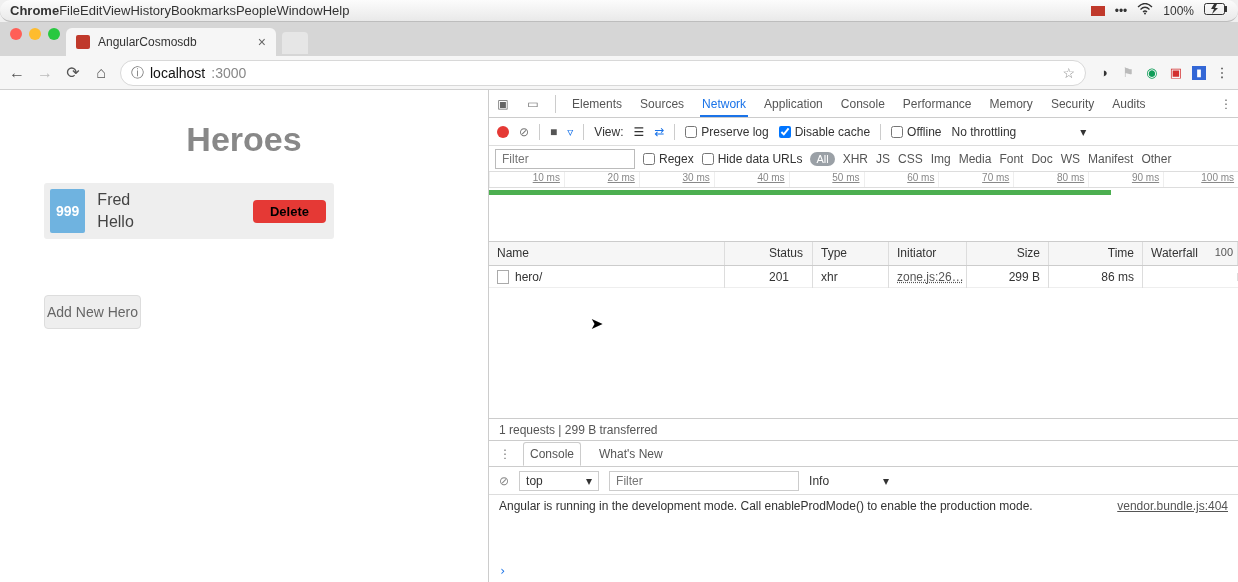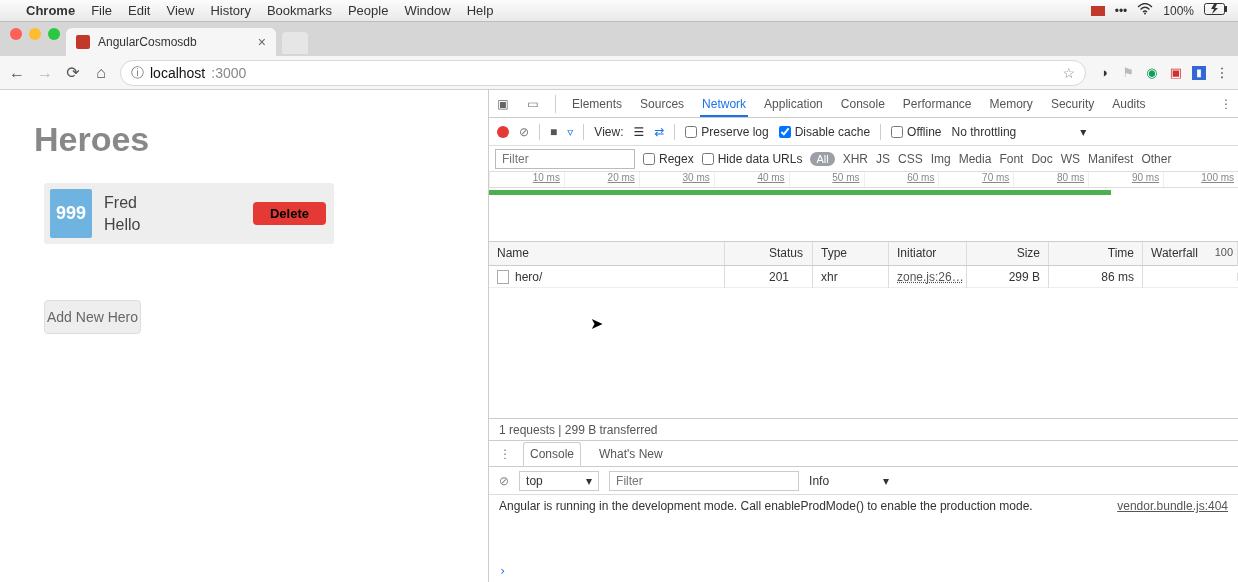--- a/index.html
+++ b/index.html
@@ -1,19 +1,19 @@
 <!DOCTYPE html>
 <html><head>
 <meta charset="utf-8">
 <style>
   * { box-sizing: border-box; margin: 0; padding: 0; font-family: -apple-system, "Helvetica Neue", Arial, sans-serif; }
   body { width: 1238px; height: 582px; background: #f0f0f0; overflow: hidden; font-size: 13px; color: #333; }
 
   
-  .menubar { height: 22px; background: linear-gradient(#fcfcfc,#e9e9e9); border-bottom: 1px solid #bdbdbd; display: flex; align-items: center; padding: 0 10px; gap: 16px; font-size: 13px; }
+  .menubar { height: 22px; background: linear-gradient(#fcfcfc,#e9e9e9); border-bottom: 1px solid #bdbdbd; display: flex; align-items: center; padding: 0 10px; font-size: 13px; border-radius: 11px; }
   .menubar .apple { font-size: 14px; }
   .menubar .app { font-weight: 600; }
   .menubar .right { margin-left: auto; display: flex; align-items: center; gap: 10px; font-size: 12px; }
   .mred { width:14px; height:10px; background:#c0392b; display:inline-block; }
 
   
   .tabstrip { height: 34px; background: #d6d6d6; display: flex; align-items: flex-end; padding: 0 6px; }
   .traffic { display: flex; gap: 7px; padding: 0 6px 10px 4px; align-self: center;}
   .tl { width: 12px; height: 12px; border-radius: 50%; }
   .tl.r{background:#ff5f57;} .tl.y{background:#febc2e;} .tl.g{background:#28c840;}
@@ -28,23 +28,23 @@
   .omnibox .secure { color:#777; font-size:13px; }
   .omnibox .host { color:#111; }
   .omnibox .port { color:#888; }
   .omnibox .star { margin-left:auto; color:#888; }
   .ext { display:flex; gap:8px; align-items:center; }
   .ext span { width:16px; height:16px; display:inline-flex; align-items:center; justify-content:center; font-size:13px; }
 
   
   .viewport { display:flex; height: calc(582px - 22px - 34px - 34px); background:#fff; }
   .page { width: 488px; padding: 30px 34px; background:#fff; }
-  .page h1 { font-size: 34px; font-weight:700; color:#888; margin-bottom: 24px;}
+  .page h1 { font-size: 34px; font-weight:700; color:#888; margin-bottom: 24px; text-align: center;}
   .hero-card { background:#eee; border-radius:3px; padding:6px 8px 6px 6px; display:flex; align-items:center; gap:12px; width: 290px; margin-left:10px;}
-  .hero-badge { background:#6fb3e0; color:#fff; font-weight:600; padding:14px 6px; font-size:18px; border-radius:2px; min-width:34px; text-align:center;}
+  .hero-badge { background:#6fb3e0; color:#fff; font-weight:600; padding:14px 6px; font-size:14px; border-radius:2px; min-width:34px; text-align:center;}
   .hero-text .name { font-size:16px; color:#444; }
   .hero-text .say { font-size:16px; color:#444; margin-top:4px;}
   .del { margin-left:auto; background:#e53935; color:#000000; border:none; border-radius:4px; padding:4px 17px; font-size:13px; font-weight:600;}
   .addbtn { margin-top:56px; background:#eee; color:#666; border:1px solid #ddd; border-radius:4px; padding:8px 2px; font-size:14px; margin-left:10px;}
 
   
   .devtools { flex:1; border-left:1px solid #ccc; background:#fff; display:flex; flex-direction:column; font-size:12px; color:#333;}
   .dt-tabs { height:28px; border-bottom:1px solid #ccc; display:flex; align-items:center; padding:0 6px; gap:14px;}
   .dt-tabs .ico { width:16px; text-align:center; color:#666; }
   .dt-tabs .t { padding:6px 2px; color:#555; }

